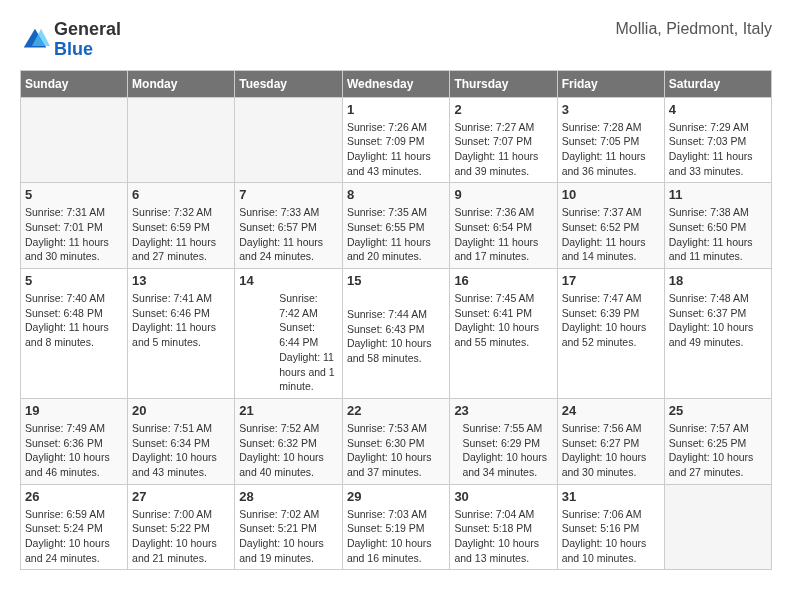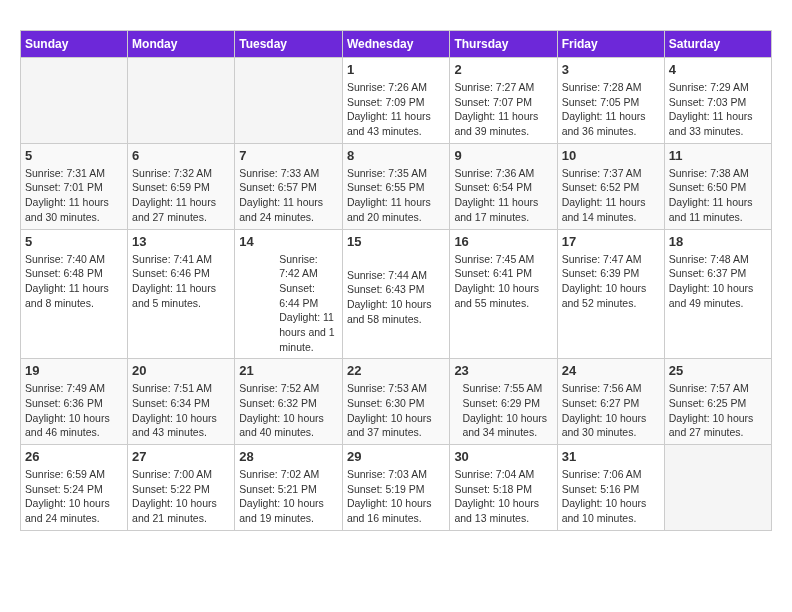--- a/index.html
+++ b/index.html
@@ -43,21 +43,21 @@
     .location-title {
       font-size: 16px;
       color: #555;
     }
     .calendar {
       width: 100%;
       border-collapse: collapse;
       font-size: 11px;
     }
     .calendar th {
-      background: #6d28d9;
+      background: #737373;
       color: #fff;
       padding: 6px 4px;
       text-align: left;
       font-size: 12px;
       font-weight: bold;
       border: 1px solid #ccc;
     }
     .calendar td {
       border: 1px solid #ccc;
       vertical-align: top;
@@ -84,21 +84,32 @@
       background: #fff;
     }
     tr:nth-child(even) td:not(.empty) {
       background: #f9f9f9;
     }
   </style>
 </head>
 <body>
 
 <div class="header">
+  <div class="logo">
+    <svg class="logo-icon" viewBox="0 0 40 40">
+      <polygon points="20,5 35,30 5,30" fill="#1565c0"></polygon>
+      <polygon points="28,5 40,28 16,28" fill="#4fc3f7" opacity="0.7"></polygon>
+    </svg>
+    <div class="logo-text">
+      <span class="logo-general">General</span><br>
+      <span class="logo-blue">Blue</span>
+    </div>
+  </div>
   <div class="title-block">
+    <div class="location-title">Mollia, Piedmont, Italy</div>
   </div>
 </div>
 
 <table class="calendar">
   <thead>
     <tr>
     <th>Sunday</th>
         <th>Monday</th>
         <th>Tuesday</th>
         <th>Wednesday</th>

